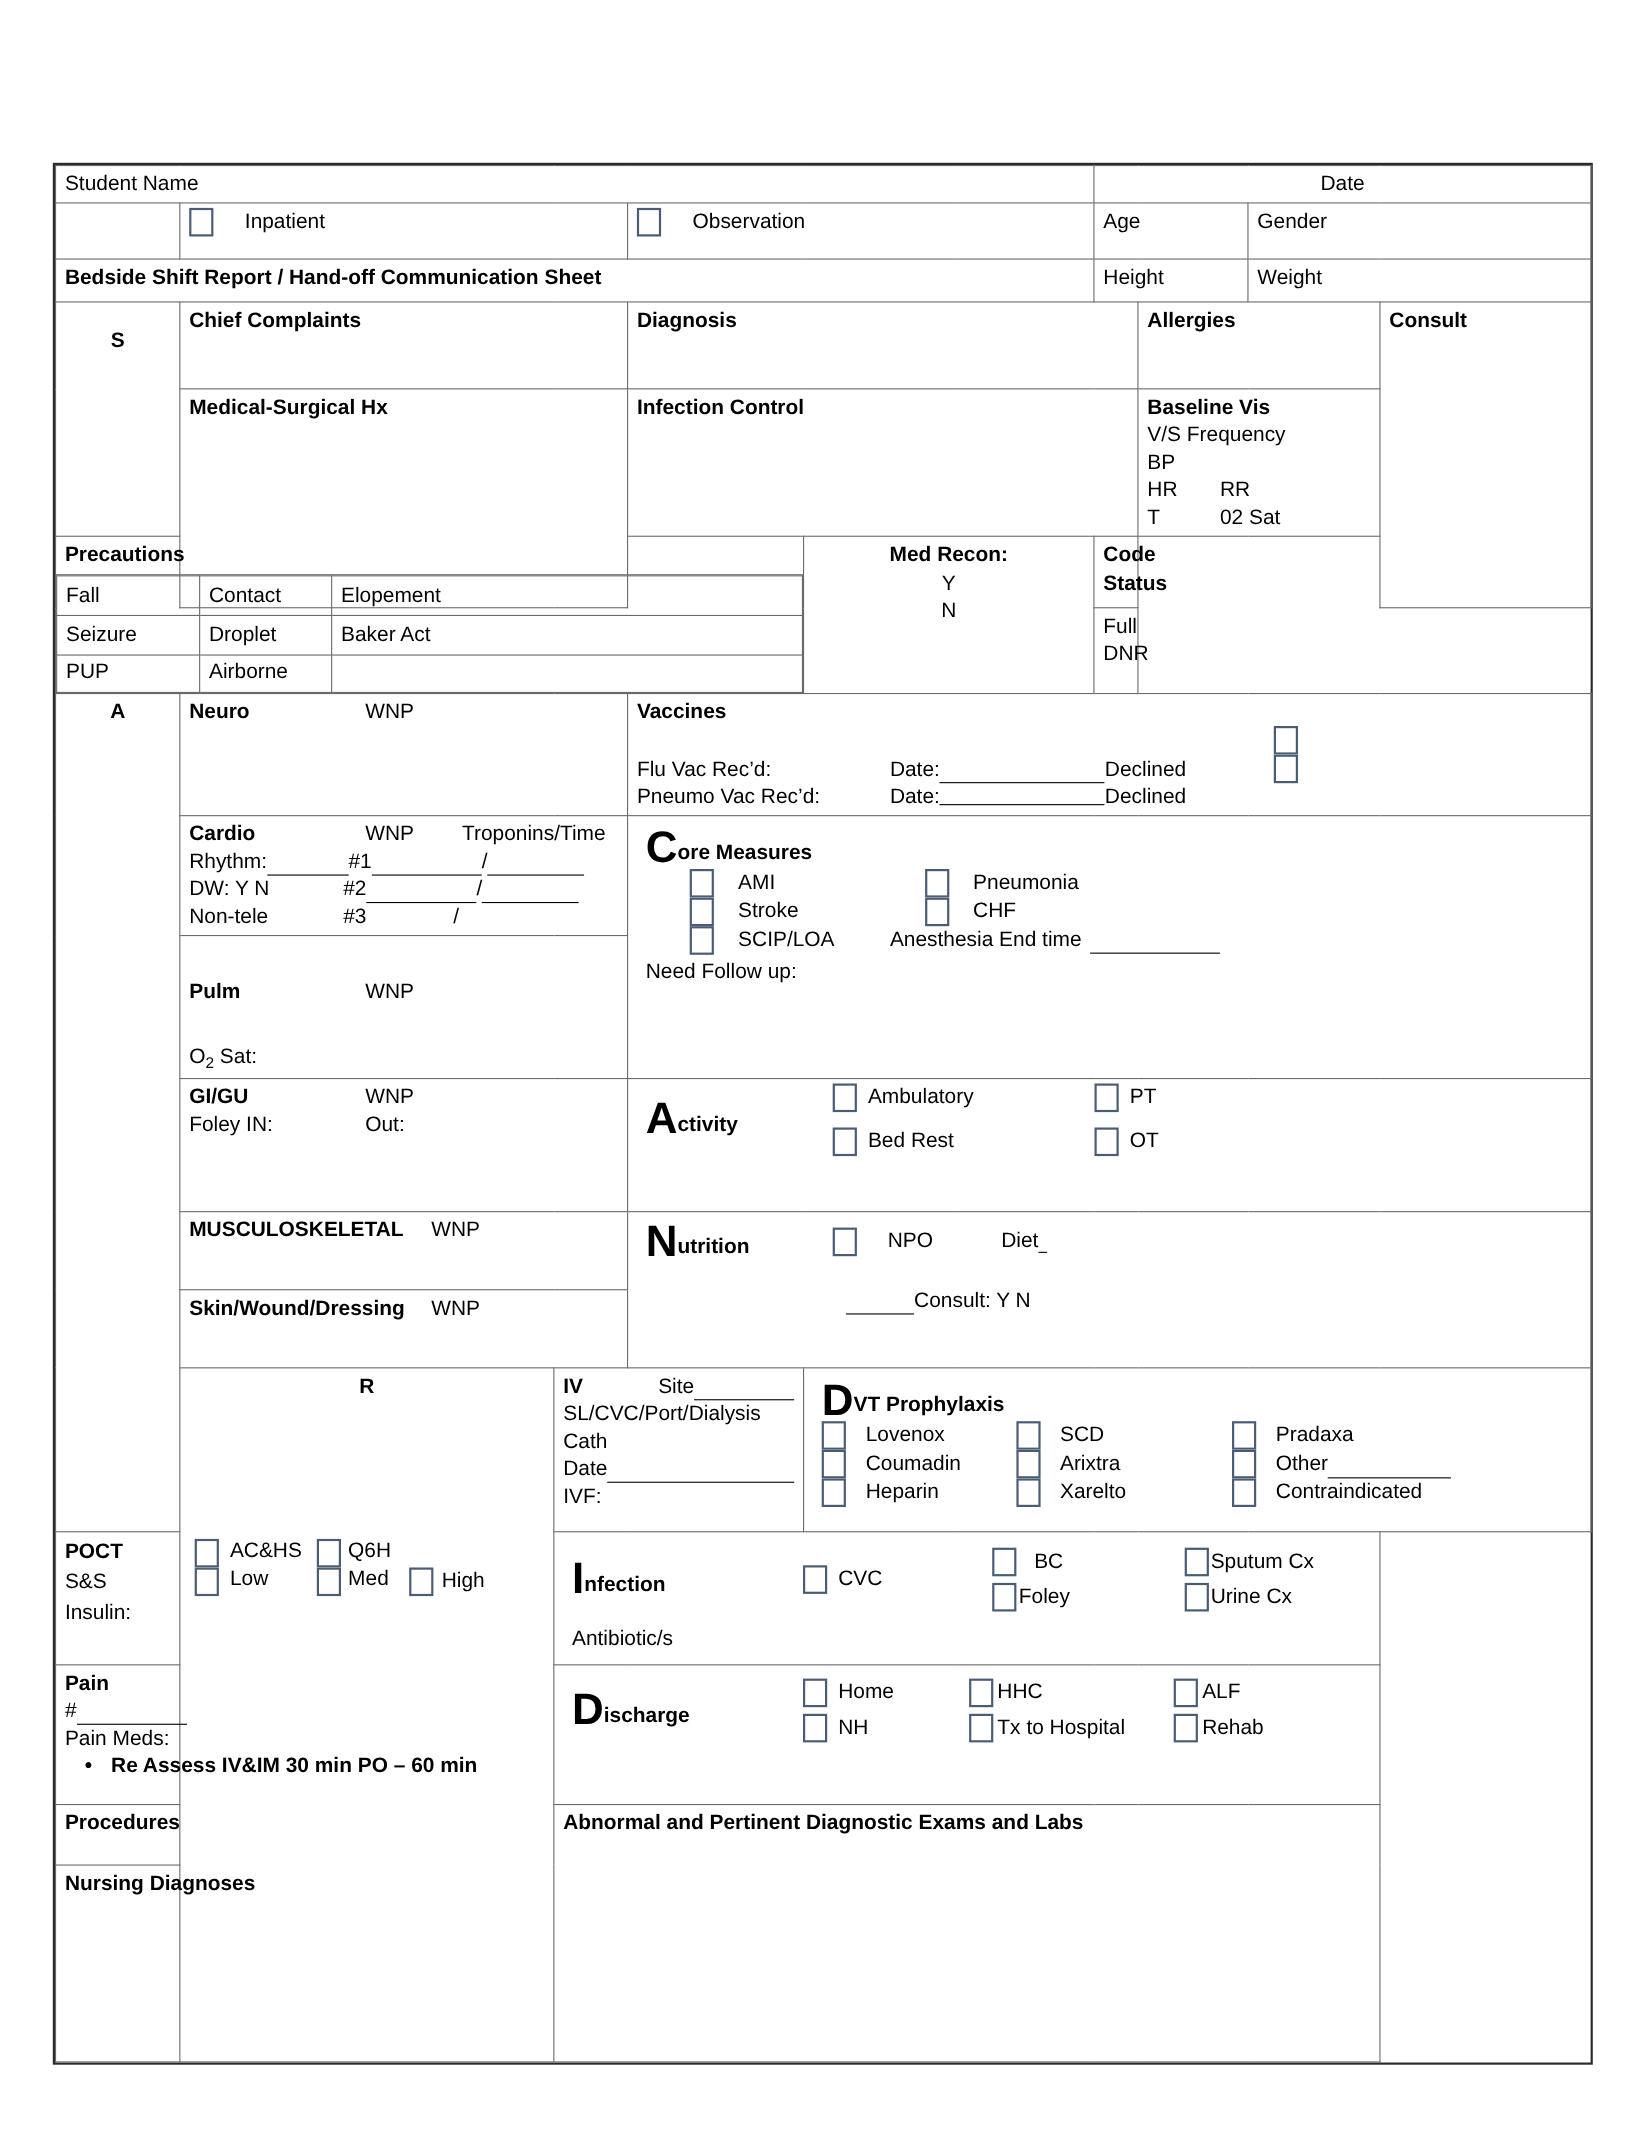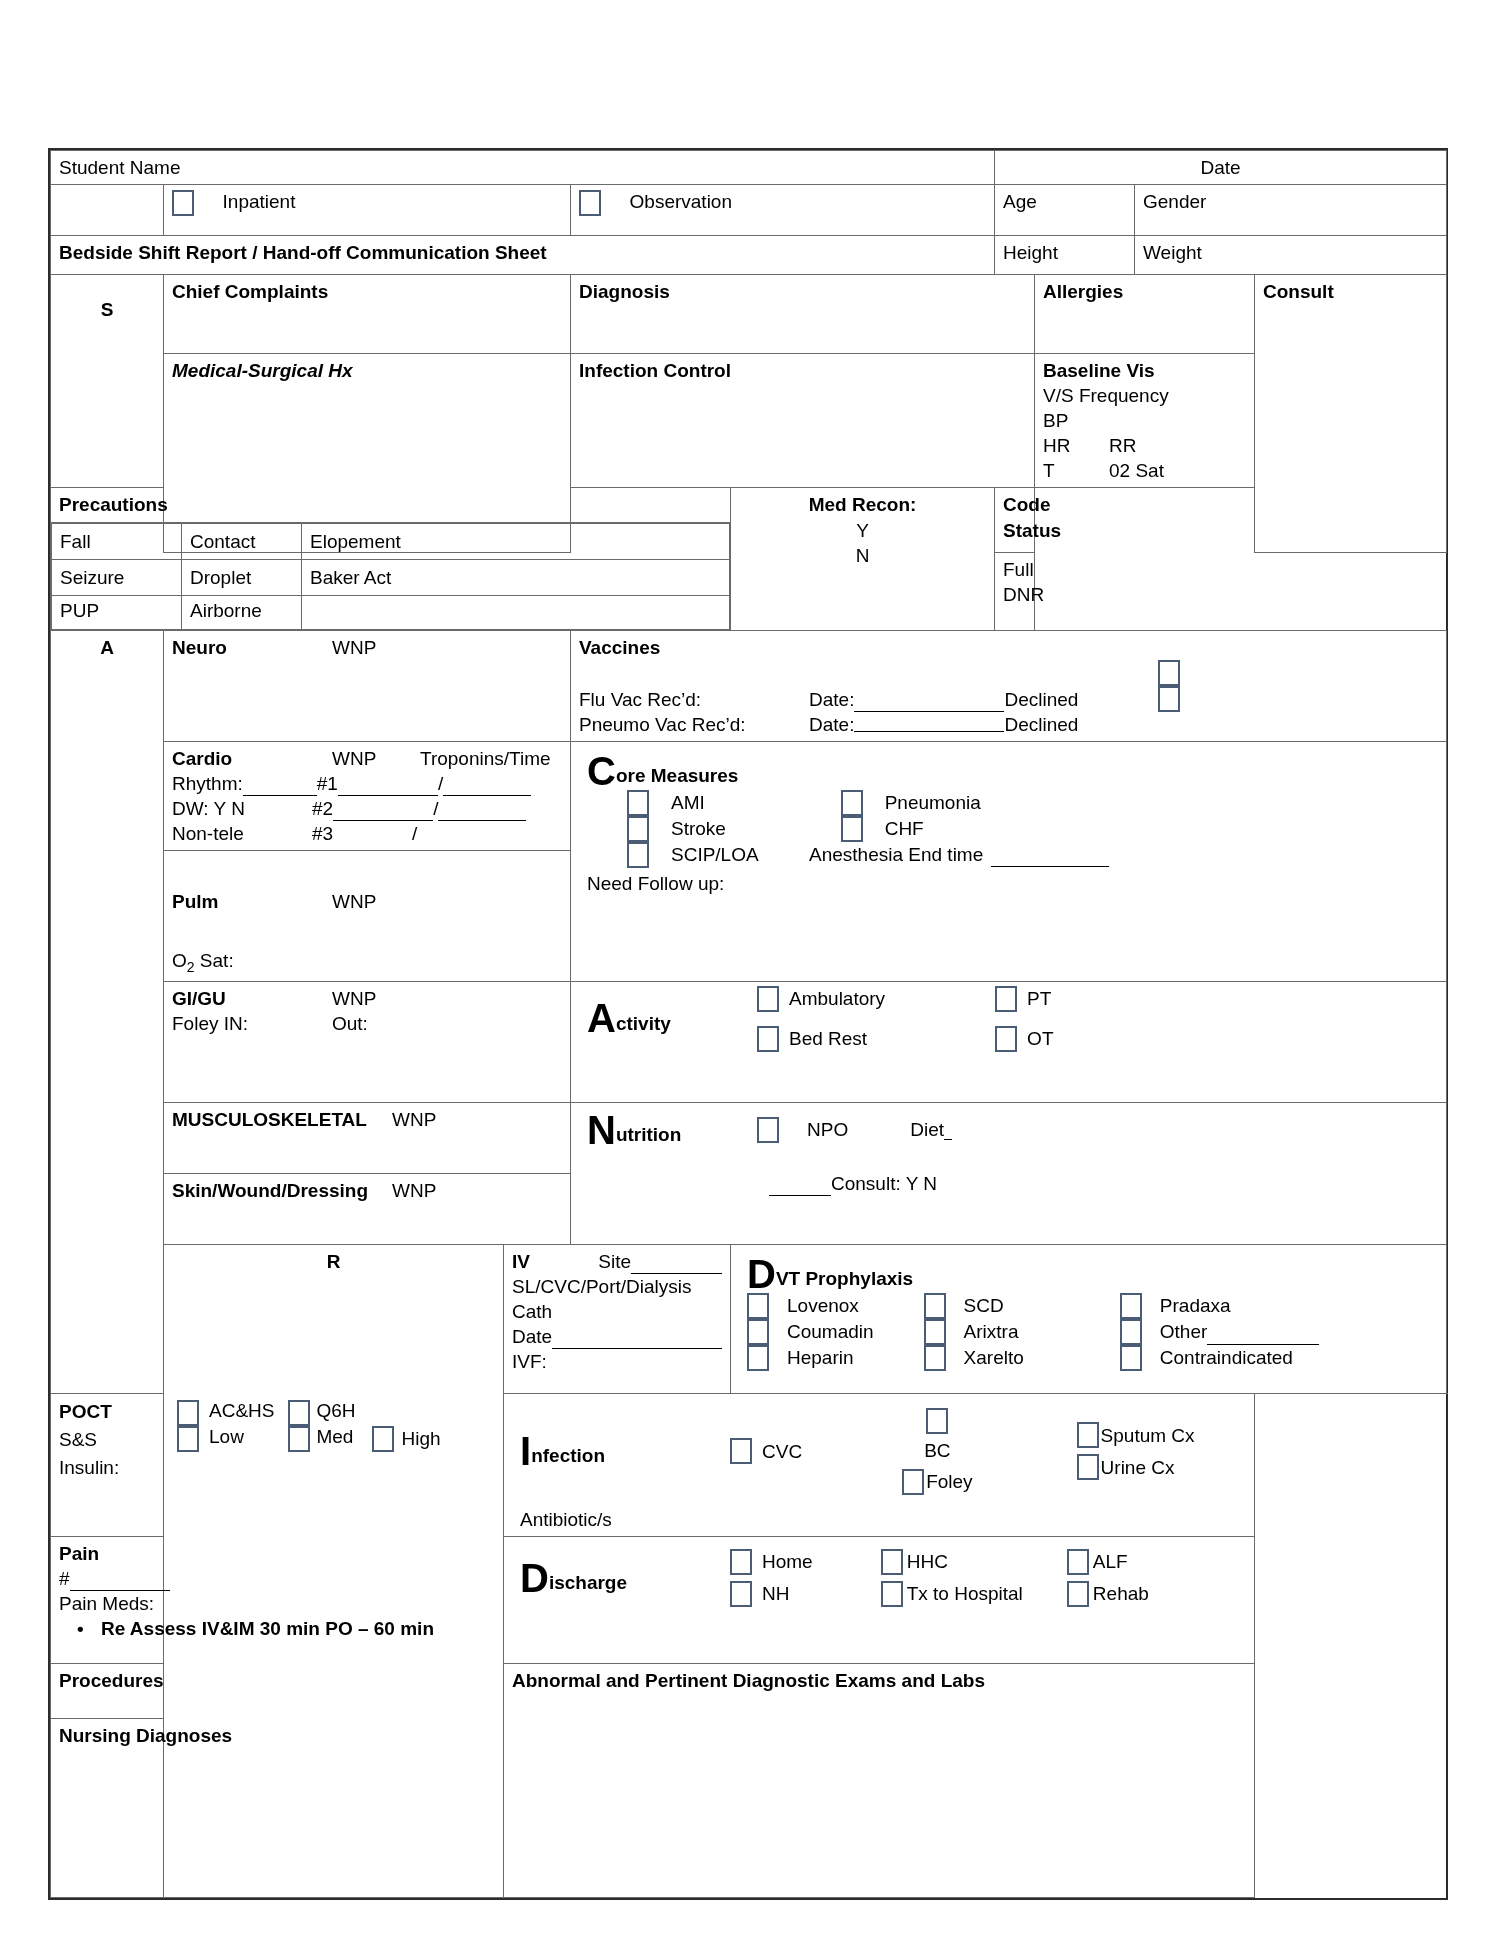--- a/index.html
+++ b/index.html
@@ -166,21 +166,21 @@
   </td>
   <td colspan="2" class="b">
     <span>Allergies</span>
   </td>
   <td rowspan="3" class="b" style="vertical-align:top;">
     <span>Consult</span>
   </td>
 </tr>
 
 <tr>
-  <td colspan="2" rowspan="2" class="b" style="vertical-align:top;height:190px;font-style:italic;">
+  <td colspan="2" rowspan="2" class="b" style="vertical-align:top;height:190px;">
     <span>Medical-Surgical Hx</span>
   </td>
   <td colspan="4">
     <div class="b">Infection Control</div>
   </td>
   <td colspan="2">
     <div class="b">Baseline Vis</div>
     <div>V/S Frequency</div>
     <div>BP</div>
     <div style="display:flex;">
@@ -527,21 +527,21 @@
       <div class="capline" style="width:210px;margin-left:8px;">
         <span class="dropcap">I</span>
         <span class="capword">nfection</span>
       </div>
       <span class="cbrow">
         <span class="cb"></span>
         <span>CVC</span>
       </span>
       <span style="display:inline-block;width:100px"></span>
       <span class="cbcol" style="gap:6px;">
-        <span class="cbrow" style="gap:4px;flex-direction:column;">
+        <span class="cbrow" style="gap:16px;">
           <span class="cb"></span>
           <span>BC</span>
         </span>
         <span class="cbrow" style="gap:2px;">
           <span class="cb"></span>
           <span>Foley</span>
         </span>
       </span>
       <span style="display:inline-block;width:104px"></span>
       <span class="cbcol" style="gap:6px;">

